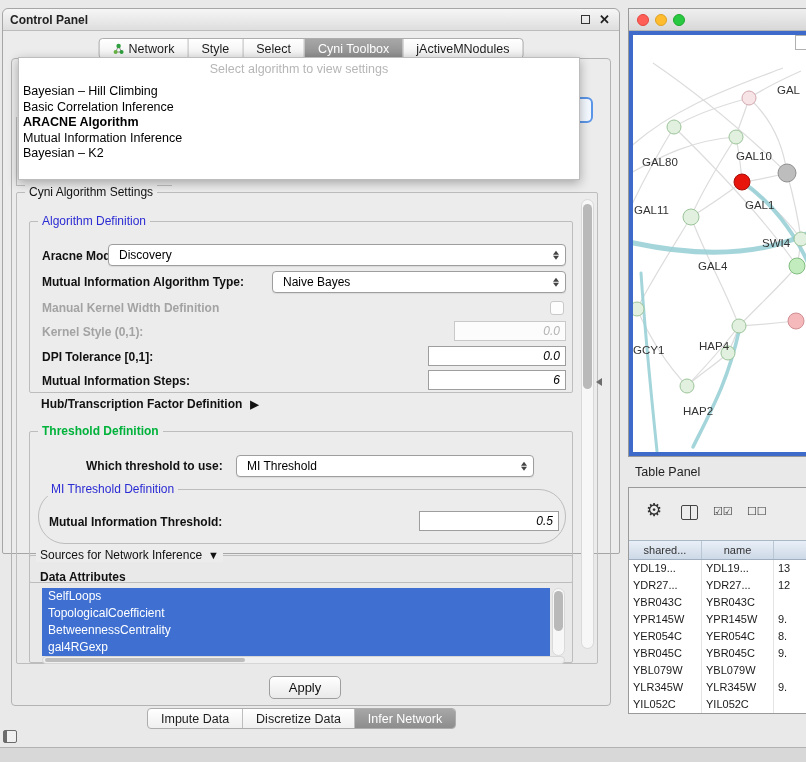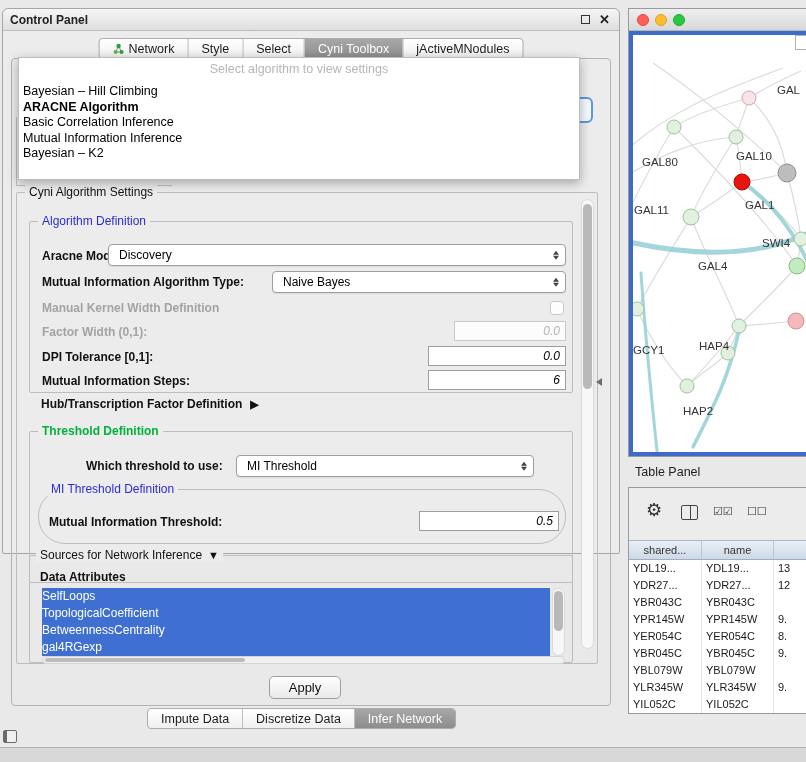--- a/index.html
+++ b/index.html
@@ -75,21 +75,21 @@
   .chkbox { position:absolute; width:14px; height:14px; border:1px solid #c9c9c9; border-radius:3px; background:#fdfdfd; }
 
   .hub-row { position:absolute; left:24px; top:204px; display:flex; align-items:center; gap:8px;
     font-size:12px; font-weight:bold; color:#111; }
   .tri { font-size:11px; line-height:1; color:#111; }
 
   .legend-flex { display:inline-flex; align-items:center; gap:6px; color:#111; left:6px; }
   .attr-label { position:absolute; left:10px; top:14px; font-size:12px; font-weight:bold; color:#111; }
   .attr-list { position:absolute; left:12px; top:32px; width:508px; height:68px; background:#fff; overflow:hidden; }
   .attr-item { height:17px; line-height:17px; font-size:12px; color:#fff;
-    background:var(--selection-blue,#3e6fd1); white-space:nowrap; }
+    background:var(--selection-blue,#3e6fd1); padding-left:6px; white-space:nowrap; }
   .list-scroll { left:522px; top:32px; width:13px; height:68px; }
   .list-scroll .vthumb { top:2px; height:40px; }
   .hscroll { position:absolute; left:12px; top:100px; width:523px; height:8px; background:#f0f0f0;
     border:1px solid #d6d6d6; border-radius:4px; }
   .hthumb { position:absolute; top:1px; left:2px; width:200px; height:4px; background:#bdbdbd; border-radius:3px; }
 
   .apply-btn { position:absolute; left:257px; top:617px; width:72px; height:23px; border:1px solid #9e9e9e;
     border-radius:5px; background:linear-gradient(#ffffff,#e9e9e9); font-size:13px; color:#111;
     display:flex; align-items:center; justify-content:center; }
 
@@ -180,22 +180,22 @@
         </div>
     </div>
 
     <div class="cp-content">
       <div class="frag-box"></div>
       <div class="help-box"></div>
 
       <div class="algo-popup">
         <div class="popup-placeholder">Select algorithm to view settings</div>
         <div class="popup-item">Bayesian – Hill Climbing</div>
+        <div class="popup-item">Basic Correlation Inference</div>
         <div class="popup-item selected">ARACNE Algorithm</div>
-        <div class="popup-item">Basic Correlation Inference</div>
         <div class="popup-item">Mutual Information Inference</div>
         <div class="popup-item">Bayesian – K2</div>
       </div>
 
       <div class="group settings-group">
         <span class="group-title gt-black">Cyni Algorithm Settings</span>
 
         <div class="group alg-def">
           <span class="group-title gt-blue">Algorithm Definition</span>
 
@@ -207,21 +207,21 @@
 
           <span class="flabel" style="left:12px;top:53px;">Mutual Information Algorithm Type:</span>
           <div class="combo" style="left:242px;right:6px;top:49px;">
             <span>Naive Bayes</span>
             <span class="combo-arrows"></span>
           </div>
 
           <span class="flabel dim" style="left:12px;top:79px;">Manual Kernel Width Definition</span>
           <span class="chkbox" style="right:8px;top:79px;"></span>
 
-          <span class="flabel dim" style="left:12px;top:103px;">Factor Width (0,1):</span>
+          <span class="flabel dim" style="left:12px;top:103px;">Kernel Style (0,1):</span>
           <input class="txt dim" style="left: 424px; right: 6px; top: 99px;" readonly="" value="0.0">
 
           <span class="flabel" style="left:12px;top:128px;">DPI Tolerance [0,1]:</span>
           <input class="txt" style="left: 398px; right: 6px; top: 124px;" readonly="" value="0.0">
 
           <span class="flabel" style="left:12px;top:152px;">Mutual Information Steps:</span>
           <input class="txt" style="left: 398px; right: 6px; top: 148px;" readonly="" value="6">
         </div>
 
         <div class="hub-row">

